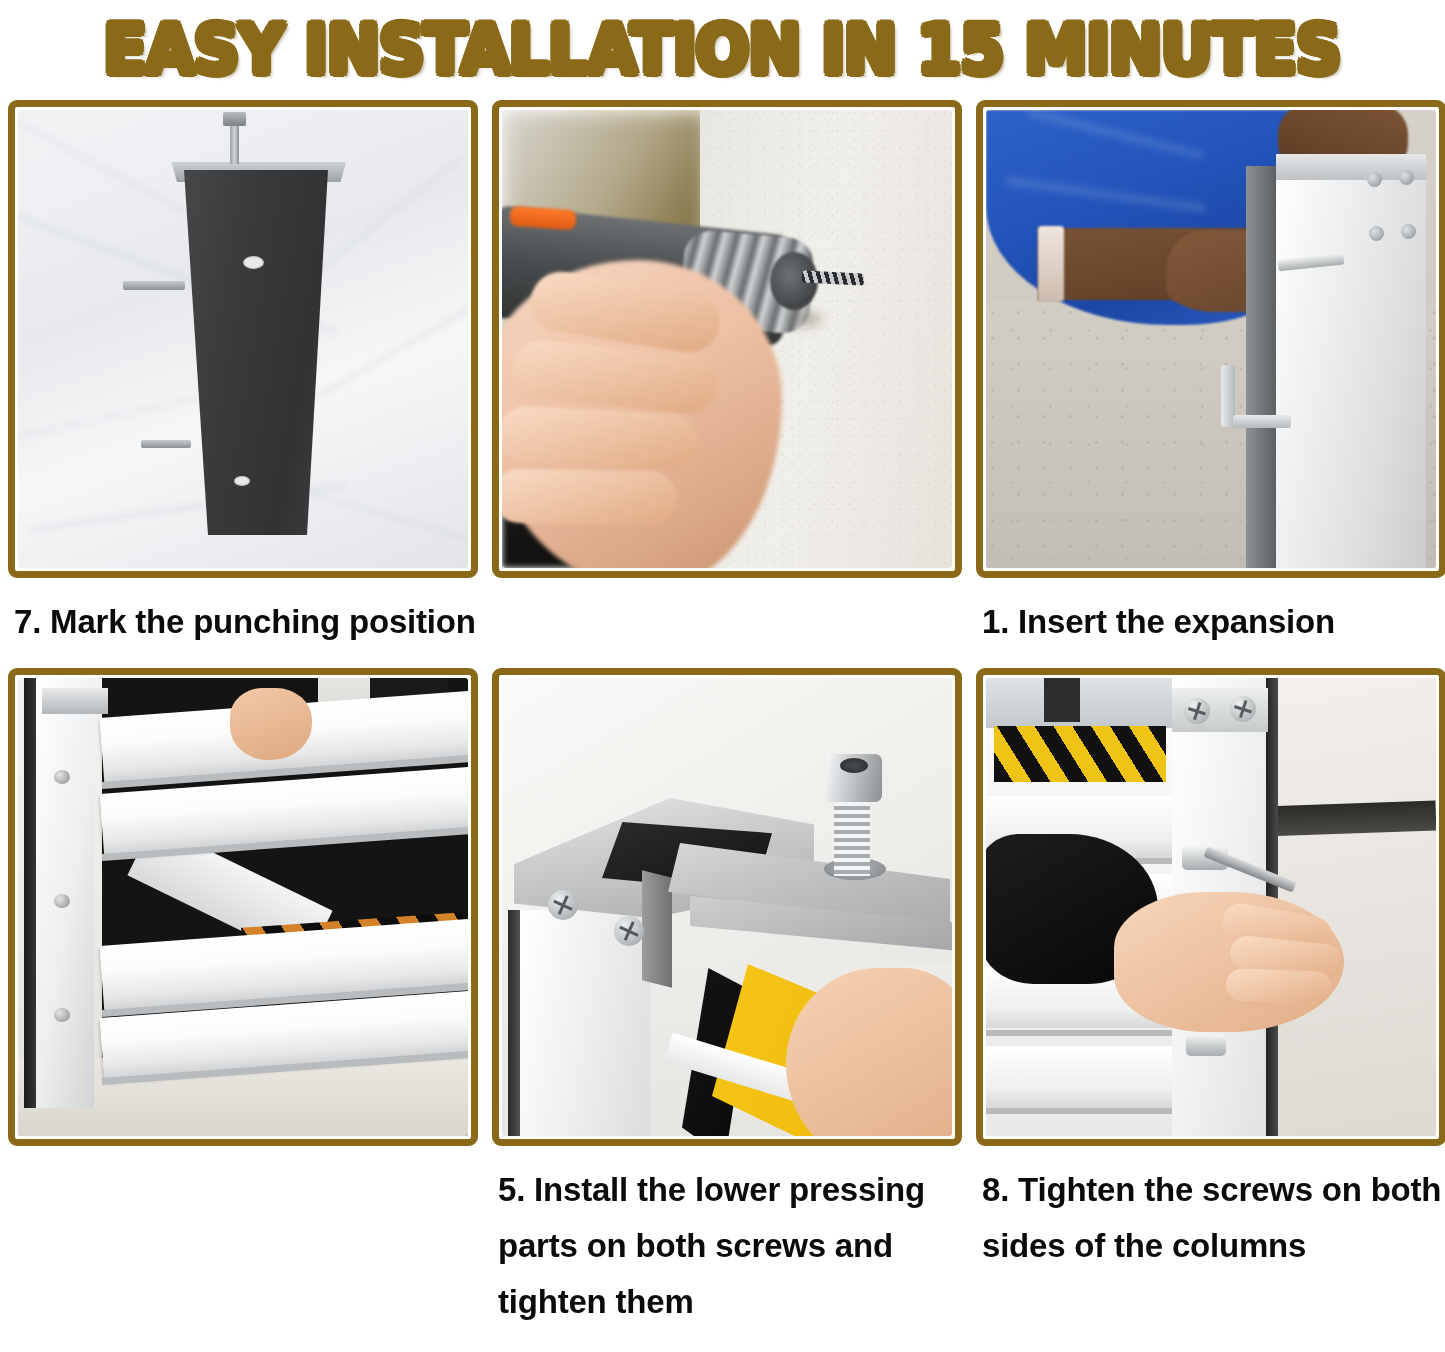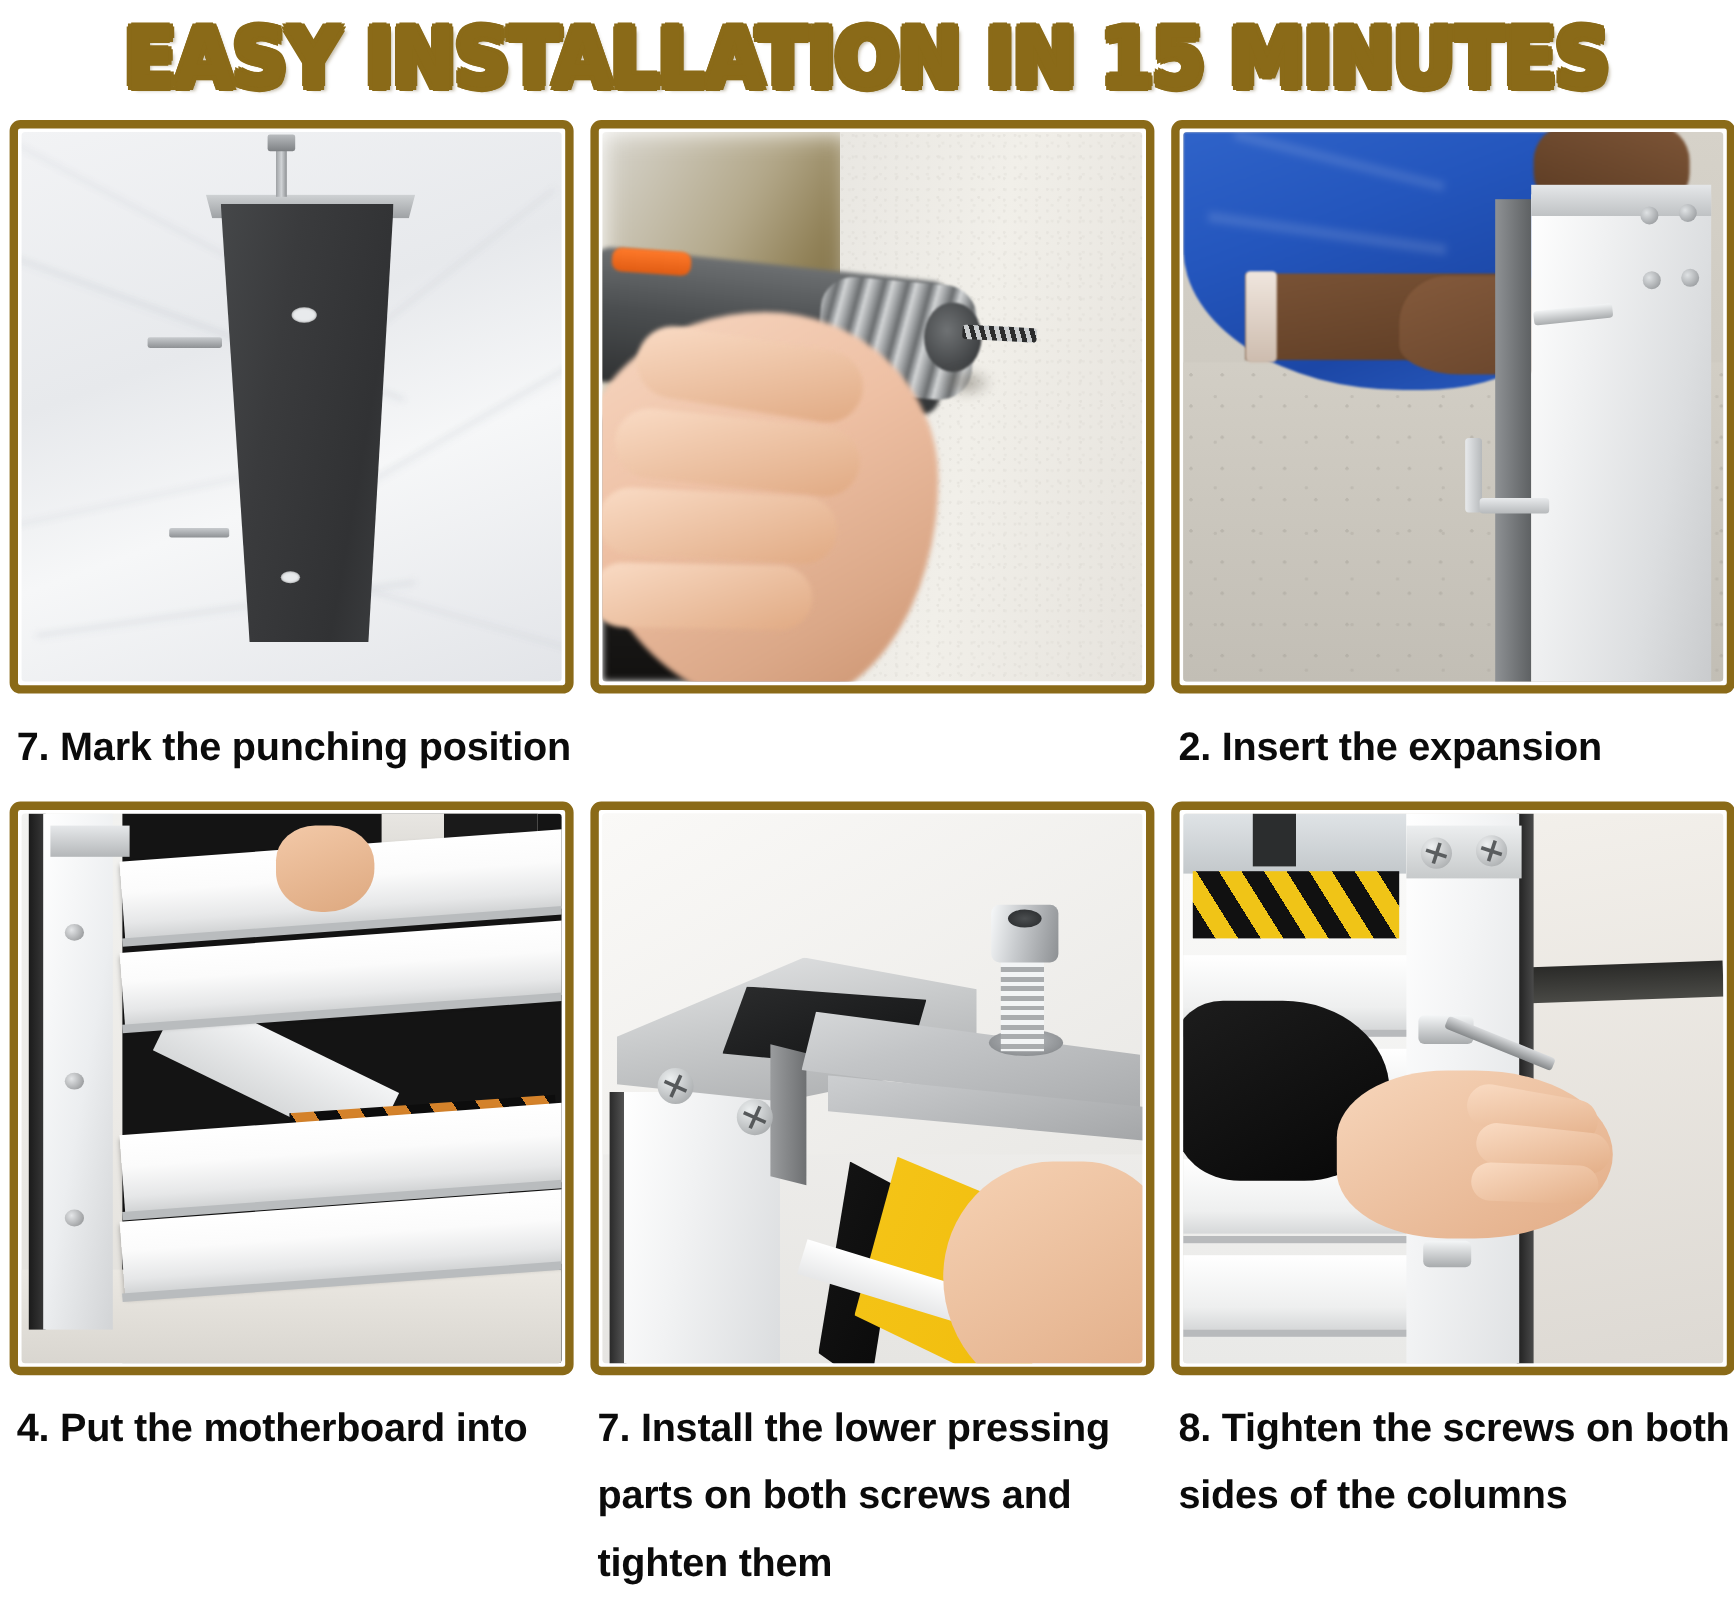--- a/index.html
+++ b/index.html
@@ -394,21 +394,21 @@
           <div class="scr sc1"></div>
           <div class="scr sc2"></div>
           <div class="scr sc3"></div>
           <div class="scr sc4"></div>
           <div class="allen"></div>
           <div class="allen2"></div>
           <div class="tool"></div>
         </div>
       </div>
       <div class="caption">
-        <span class="ln">2. Insert the expansion</span>
+        <span class="ln">1. Insert the expansion</span>
       </div>
     </div>
 
   </div>
 
   <div class="row">
 
     <div class="cell">
       <div class="photo-frame">
         <div class="photo p4">
@@ -429,21 +429,20 @@
           <div class="hand4"></div>
           <div class="postdark"></div>
           <div class="post4"></div>
           <div class="bracket"></div>
           <div class="pscrew ps1"></div>
           <div class="pscrew ps2"></div>
           <div class="pscrew ps3"></div>
         </div>
       </div>
       <div class="caption">
-        <span class="ln">4. Put the motherboard into</span>
       </div>
     </div>
 
     <div class="cell">
       <div class="photo-frame">
         <div class="photo p5">
           <div class="wall5"></div>
           <div class="coledge"></div>
           <div class="colbody"></div>
           <div class="blacktape"></div>
@@ -457,21 +456,21 @@
           <div class="plate2"></div>
           <div class="boltwash"></div>
           <div class="boltshank"></div>
           <div class="bolthead"></div>
           <div class="bolthole"></div>
           <div class="ph ph1"></div>
           <div class="ph ph2"></div>
         </div>
       </div>
       <div class="caption">
-        <span class="ln">7. Install the lower pressing</span>
+        <span class="ln">5. Install the lower pressing</span>
         <span class="ln">parts on both screws and</span>
         <span class="ln">tighten them</span>
       </div>
     </div>
 
     <div class="cell">
       <div class="photo-frame">
         <div class="photo p6">
           <div class="wall6"></div>
           <div class="skirt"></div>

